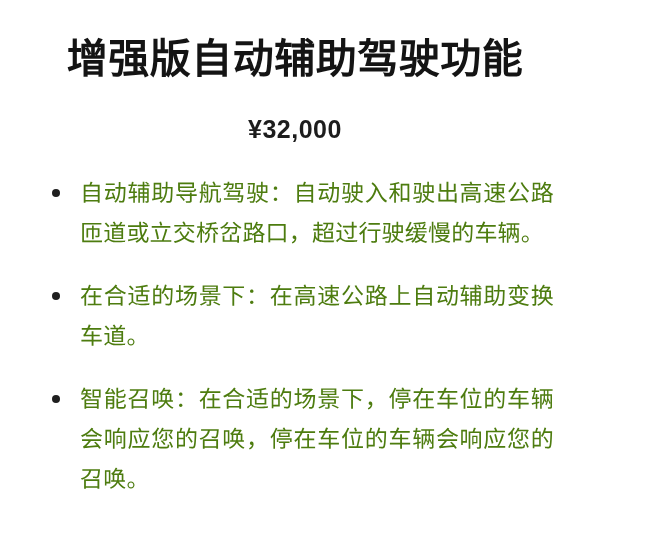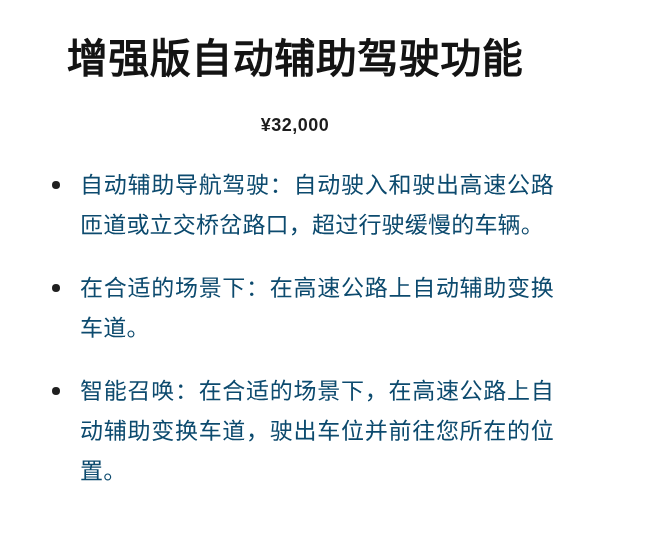--- a/index.html
+++ b/index.html
@@ -28,38 +28,38 @@
     line-height: 1.25;
     font-weight: 700;
     letter-spacing: 0.5px;
     text-align: center;
     color: #141414;
     margin: 8px 0 0 0;
     white-space: nowrap;
   }
   .price {
     text-align: center;
-    font-size: 18px;
+    font-size: 25px;
     font-weight: 700;
     color: #1d1d1d;
     margin: 30px 0 0 0;
     letter-spacing: 0.5px;
   }
   .feature-list {
     list-style: none;
     margin: 30px 0 0 0;
     padding: 0 8px 0 10px;
   }
   .feature-item {
     position: relative;
     padding-left: 42px;
     margin-bottom: 24px;
     font-size: 23px;
     line-height: 1.72;
-    color: #0c4a6e;
+    color: #4d7c0f;
     letter-spacing: 0.2px;
     text-align: justify;
   }
   .feature-item:last-child {
     margin-bottom: 0;
   }
   .bullet {
     position: absolute;
     left: 14px;
     top: 15px;
@@ -90,17 +90,17 @@
     </li>
 
     <li class="feature-item">
       <span class="bullet"></span>
       <span class="feature-text">在合适的场景下：在高速公路上自动辅助变换车道。</span>
     </li>
 
 
     <li class="feature-item">
       <span class="bullet"></span>
-      <span class="feature-text">智能召唤：在合适的场景下，在高速公路上自动辅助变换车道，驶出车位并前往您所在的位置。</span>
+      <span class="feature-text">智能召唤：在合适的场景下，停在车位的车辆会响应您的召唤，停在车位的车辆会响应您的召唤。</span>
     </li>
 
   </ul>
 </div>
 
 </body></html>

